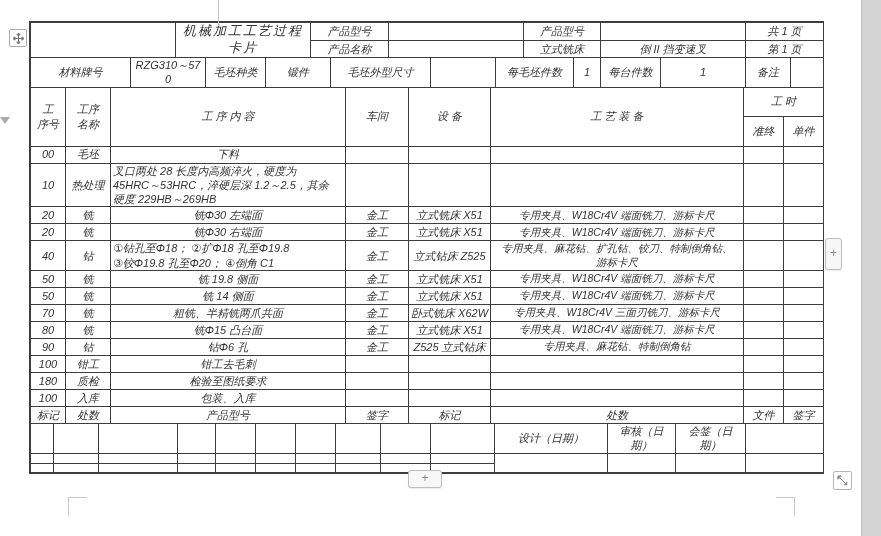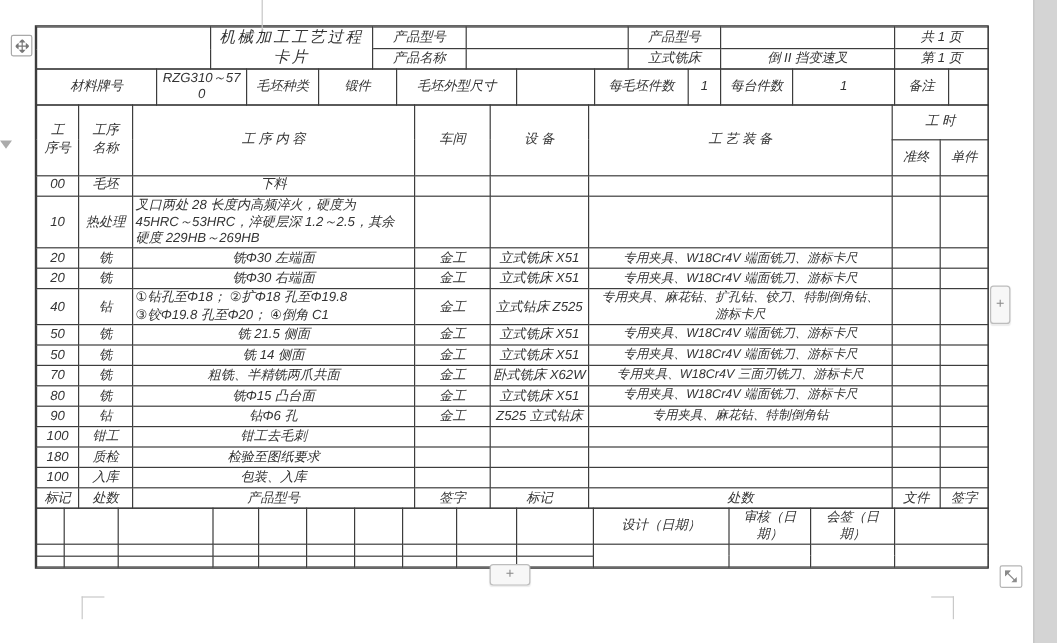--- a/index.html
+++ b/index.html
@@ -192,21 +192,21 @@
           <td>立式钻床 Z525</td>
           <td class="pre tooling">专用夹具、麻花钻、扩孔钻、铰刀、特制倒角钻、
 游标卡尺</td>
           <td></td>
           <td></td>
         </tr>
 
         <tr class="h17">
           <td>50</td>
           <td>铣</td>
-          <td class="pre" data-align="center">铣 21.5 侧面</td>
+          <td class="pre" data-align="center">铣 19.8 侧面</td>
           <td>金工</td>
           <td>立式铣床 X51</td>
           <td class="pre tooling">专用夹具、W18Cr4V 端面铣刀、游标卡尺</td>
           <td></td>
           <td></td>
         </tr>
 
         <tr class="h17">
           <td>50</td>
           <td>铣</td>

